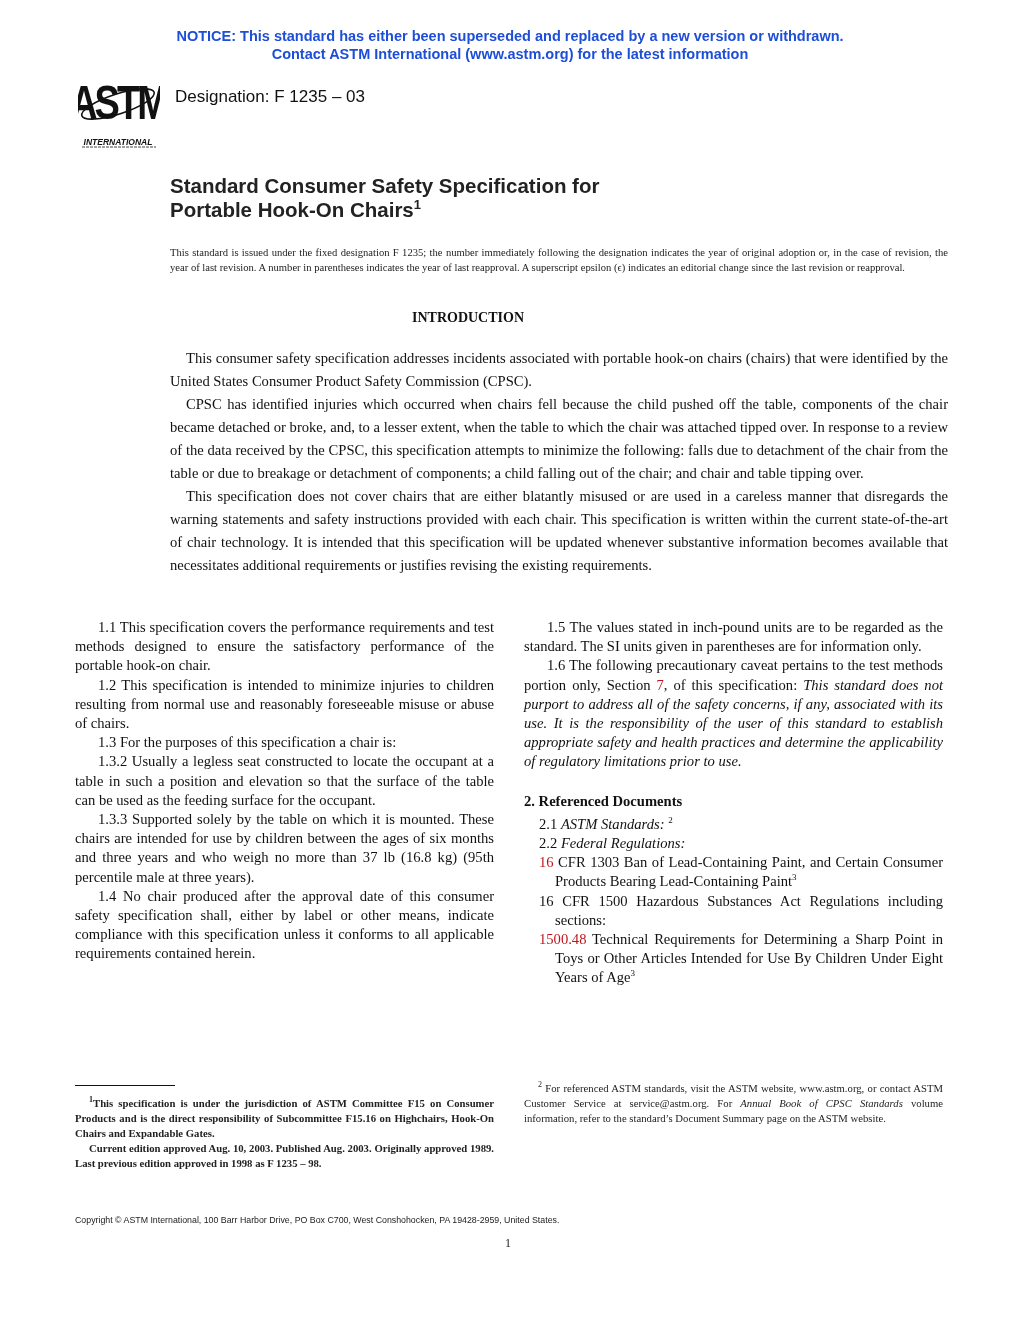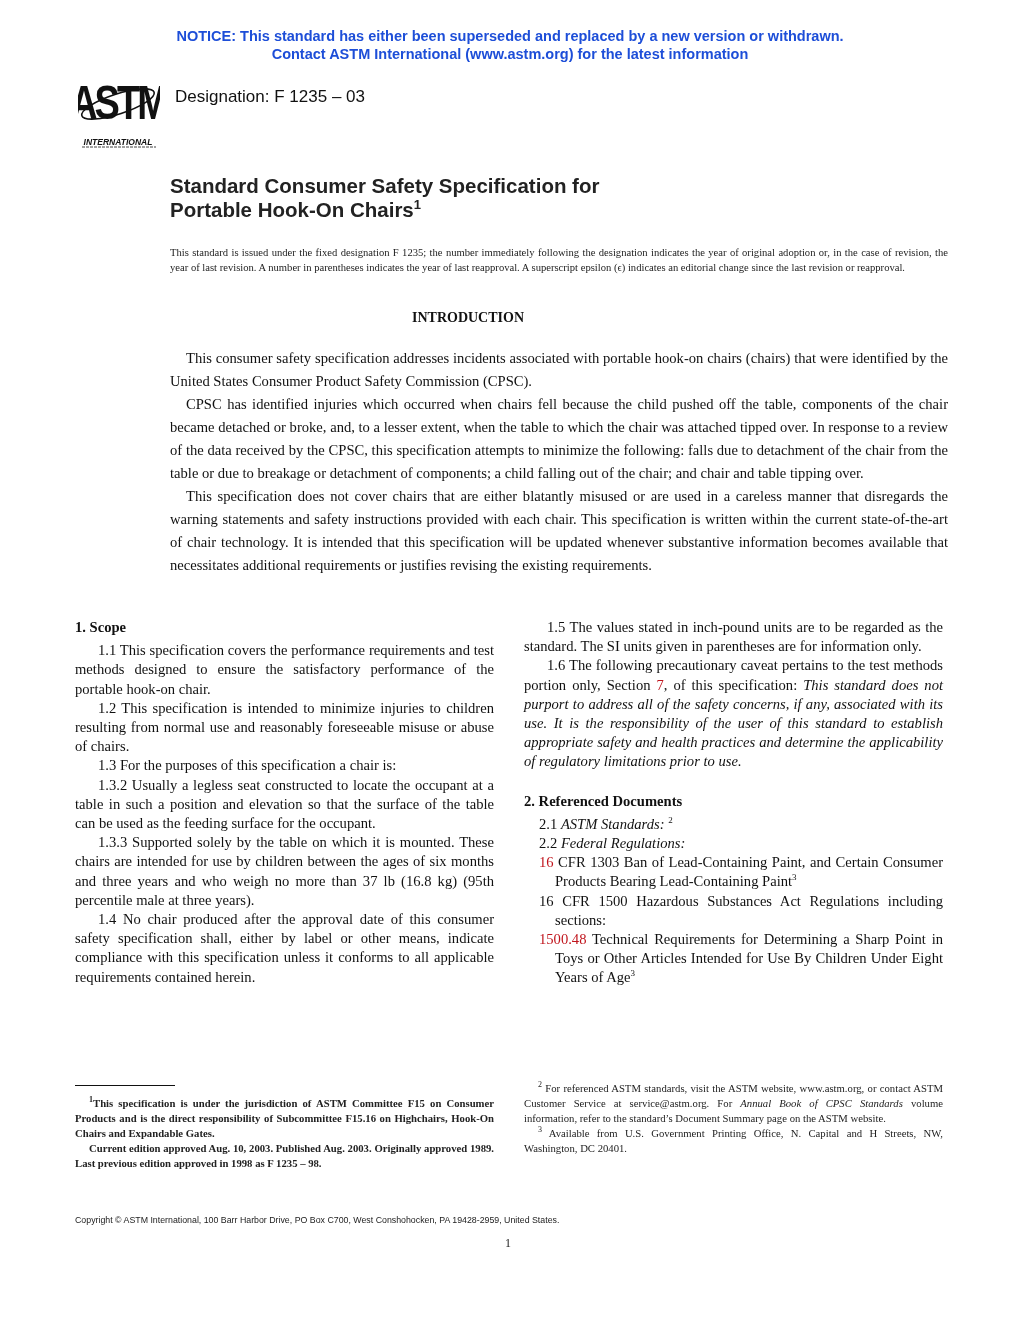--- a/index.html
+++ b/index.html
@@ -57,21 +57,20 @@
 
 <div class="intro-heading">INTRODUCTION</div>
 
 <div class="intro">
   <p>This consumer safety specification addresses incidents associated with portable hook-on chairs (chairs) that were identified by the United States Consumer Product Safety Commission (CPSC).</p>
   <p>CPSC has identified injuries which occurred when chairs fell because the child pushed off the table, components of the chair became detached or broke, and, to a lesser extent, when the table to which the chair was attached tipped over. In response to a review of the data received by the CPSC, this specification attempts to minimize the following: falls due to detachment of the chair from the table or due to breakage or detachment of components; a child falling out of the chair; and chair and table tipping over.</p>
   <p>This specification does not cover chairs that are either blatantly misused or are used in a careless manner that disregards the warning statements and safety instructions provided with each chair. This specification is written within the current state-of-the-art of chair technology. It is intended that this specification will be updated whenever substantive information becomes available that necessitates additional requirements or justifies revising the existing requirements.</p>
 </div>
 
 <div class="col col-left">
-  <h2>1. Scope</h2>
   <p>1.1 This specification covers the performance requirements and test methods designed to ensure the satisfactory performance of the portable hook-on chair.</p>
   <p>1.2 This specification is intended to minimize injuries to children resulting from normal use and reasonably foreseeable misuse or abuse of chairs.</p>
   <p>1.3 For the purposes of this specification a chair is:</p>
   <p>1.3.2 Usually a legless seat constructed to locate the occupant at a table in such a position and elevation so that the surface of the table can be used as the feeding surface for the occupant.</p>
   <p>1.3.3 Supported solely by the table on which it is mounted. These chairs are intended for use by children between the ages of six months and three years and who weigh no more than 37 lb (16.8 kg) (95th percentile male at three years).</p>
   <p>1.4 No chair produced after the approval date of this consumer safety specification shall, either by label or other means, indicate compliance with this specification unless it conforms to all applicable requirements contained herein.</p>
 </div>
 
 <div class="col col-right">
   <p>1.5 The values stated in inch-pound units are to be regarded as the standard. The SI units given in parentheses are for information only.</p>
@@ -87,17 +86,16 @@
 
 <div class="fnrule" style="top:1085px; left:75px;"></div>
 
 <div class="fn" style="top:1096px; left:75px;font-weight:bold;">
   <p><sup>1</sup><span>This specification is under the jurisdiction of ASTM Committee F15 on Consumer Products and is the direct responsibility of Subcommittee F15.16 on Highchairs, Hook-On Chairs and Expandable Gates.</span></p>
   <p>Current edition approved Aug. 10, 2003. Published Aug. 2003. Originally approved 1989. Last previous edition approved in 1998 as F 1235 – 98.</p>
 </div>
 
 <div class="fn" style="top:1081px; left:524px;">
   <p><sup>2</sup> <span>For referenced ASTM standards, visit the ASTM website, www.astm.org, or contact ASTM Customer Service at service@astm.org. For </span><span class="ital">Annual Book of CPSC Standards</span><span> volume information, refer to the standard’s Document Summary page on the ASTM website.</span></p>
-  <p><sup>3</sup> <span>Available from U.S. Government Printing Office, N. Capital and H Streets, NW, Washington, DC 20401.</span></p>
 </div>
 
 <div class="copyright">Copyright © ASTM International, 100 Barr Harbor Drive, PO Box C700, West Conshohocken, PA 19428-2959, United States.</div>
 <div class="pagenum">1</div>
 
 </body></html>

